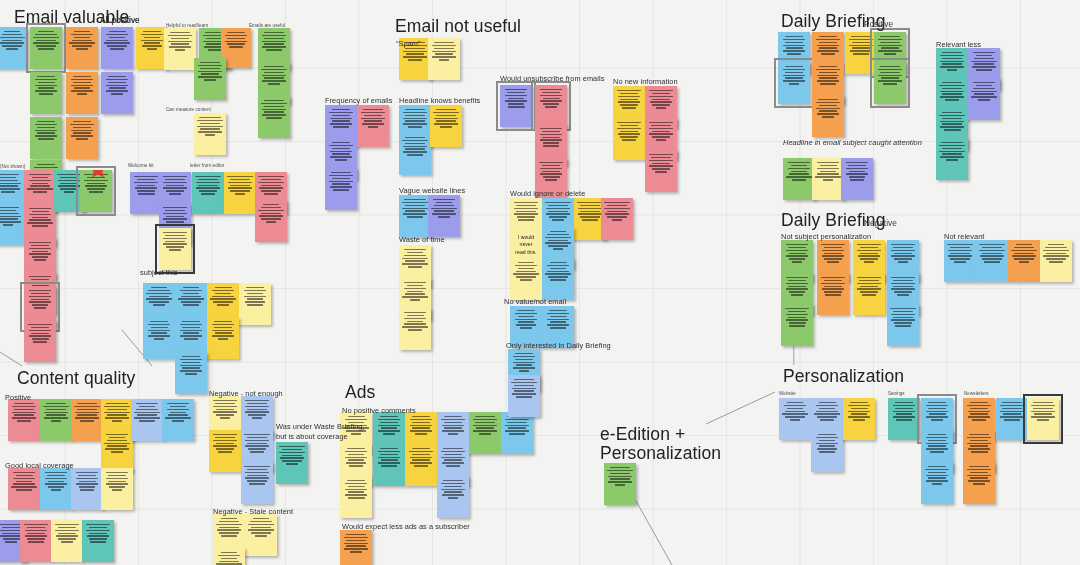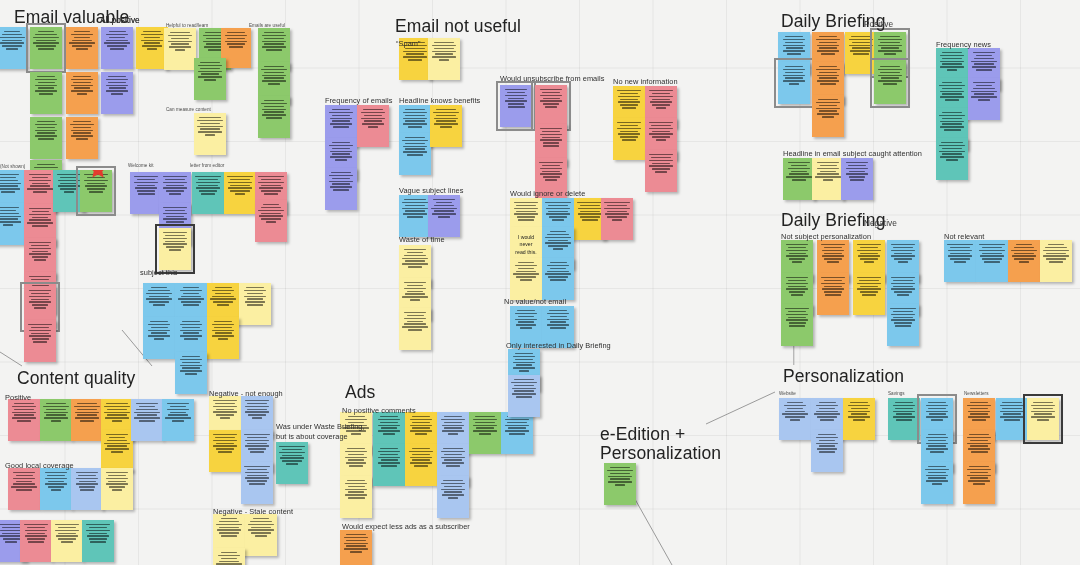--- a/index.html
+++ b/index.html
@@ -1538,30 +1538,30 @@
       <div class="sect-sub" style="left: 100px; top: 15px;">All positive</div>
       <div class="grp-label tiny" style="left: 166px; top: 23px;">Helpful to read/learn</div>
       <div class="grp-label tiny" style="left: 249px; top: 23px;">Emails are useful</div>
       <div class="grp-label tiny" style="left: 166px; top: 107px;">Can measure content</div>
       <div class="grp-label tiny" style="left: 0px; top: 164px;">(Not shown)</div>
       <div class="grp-label tiny" style="left: 128px; top: 163px;">Welcome kit</div>
       <div class="grp-label tiny" style="left: 190px; top: 163px;">letter from editor</div>
       <div class="grp-label" style="left: 140px; top: 268px;">subject this</div>
       <div class="grp-label" style="left: 325px; top: 96px; text-align: right;">Frequency of emails</div>
       <div class="grp-label" style="left: 399px; top: 96px;">Headline knows benefits</div>
-      <div class="grp-label" style="left: 399px; top: 186px;">Vague subject lines</div>
+      <div class="grp-label" style="left: 399px; top: 186px;">Vague website lines</div>
       <div class="grp-label" style="left: 399px; top: 235px;">Waste of time</div>
       <div class="grp-label" style="left: 396px; top: 39px;">“Spam”</div>
       <div class="grp-label" style="left: 500px; top: 74px;">Would unsubscribe from emails</div>
       <div class="grp-label" style="left: 613px; top: 77px;">No new information</div>
       <div class="grp-label" style="left: 510px; top: 189px;">Would ignore or delete</div>
       <div class="grp-label" style="left: 504px; top: 297px;">No value/not email</div>
       <div class="grp-label" style="left: 506px; top: 341px;">Only interested in Daily Briefing</div>
-      <div class="grp-label" style="left: 936px; top: 40px;">Frequency news</div>
-      <div class="grp-label" style="left: 783px; top: 149px;">Headline in email subject caught attention</div>
+      <div class="grp-label" style="left: 936px; top: 40px;">Relevant less</div>
+      <div class="grp-label" style="left: 783px; top: 138px; font-style: italic;">Headline in email subject caught attention</div>
       <div class="grp-label" style="left: 781px; top: 232px;">Not subject personalization</div>
       <div class="grp-label" style="left: 944px; top: 232px;">Not relevant</div>
       <div class="grp-label tiny" style="left: 779px; top: 391px;">Website</div>
       <div class="grp-label tiny" style="left: 888px; top: 391px;">Savings</div>
       <div class="grp-label tiny" style="left: 964px; top: 391px;">Newsletters</div>
       <div class="grp-label" style="left: 5px; top: 393px;">Positive</div>
       <div class="grp-label" style="left: 5px; top: 461px;">Good local coverage</div>
       <div class="grp-label" style="left: 209px; top: 389px;">Negative - not enough</div>
       <div class="grp-label" style="left: 276px; top: 422px;">Was under Waste Briefing,</div>
       <div class="grp-label" style="left: 276px; top: 432px;">but is about coverage</div>

